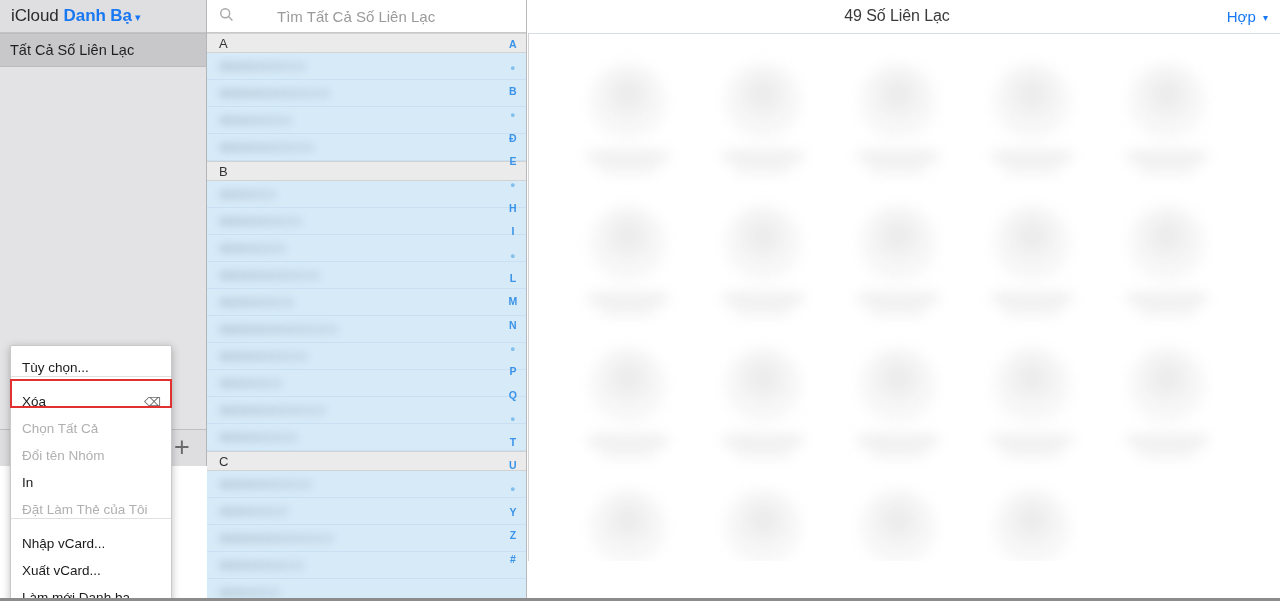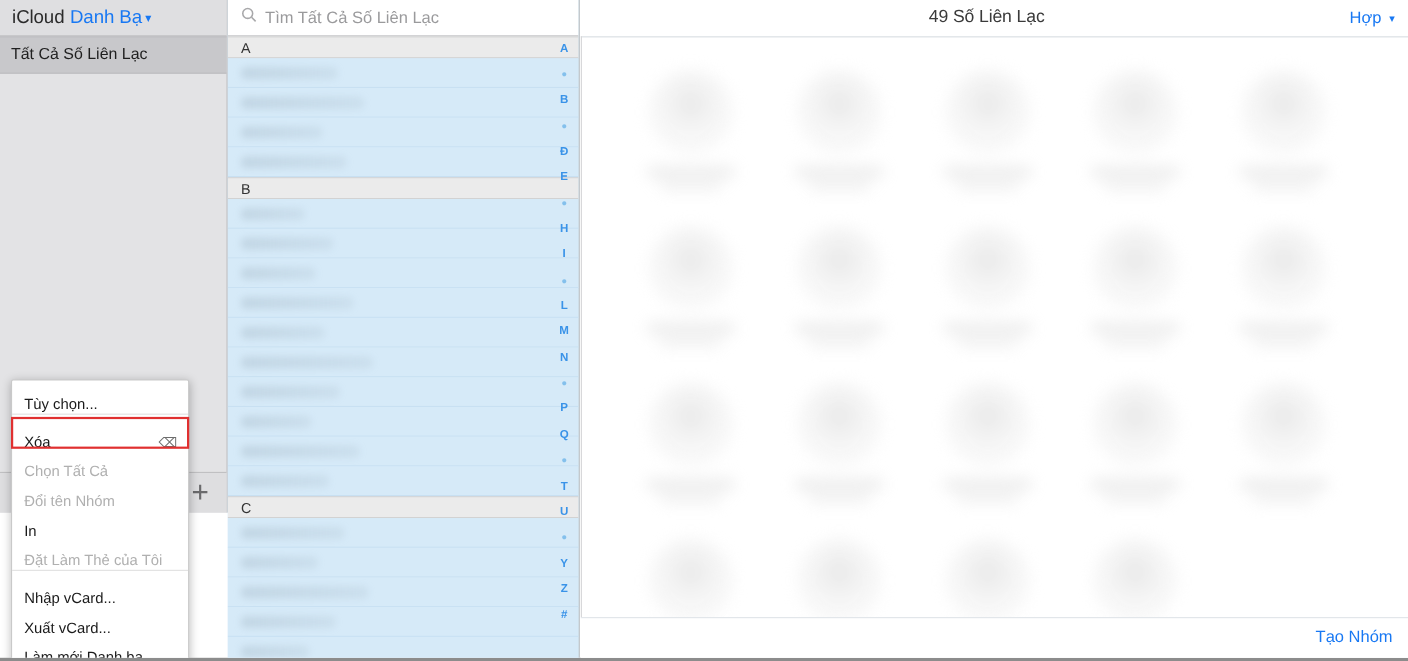--- a/index.html
+++ b/index.html
@@ -41,21 +41,21 @@
     box-sizing: border-box;
   }
   .brand-icloud {
     font-size: 17px;
     color: #2b2b2b;
     letter-spacing: -0.1px;
   }
   .brand-app {
     font-size: 17px;
     color: #1878f3;
-    font-weight: normal;
+    font-weight: bold;
     margin-left: 5px;
     letter-spacing: -0.1px;
   }
   .brand-chev {
     color: #1878f3;
     font-size: 11px;
     margin-left: 3px;
     line-height: 1;
     position: relative;
     top: 1px;
@@ -167,20 +167,21 @@
   #search-icon { margin-right: 7px; display: block; }
   #search-input {
     border: 0;
     outline: 0;
     background: transparent;
     font-family: "Liberation Sans", sans-serif;
     font-size: 15px;
     color: #4c1d95;
     width: 270px;
     padding: 0;
+    margin-left: 36px;
   }
   #search-input::placeholder { color: #9a9a9c; opacity: 1; }
   #list-scroll {
     position: relative;
     height: 565px;
   }
   .sec-head {
     height: 20px;
     background: #ebebeb;
     border-top: 1px solid #d2d2d2;
@@ -608,18 +609,15 @@
           </div>
         <div class="vcard">
             <span class="ph"></span>
           </div>
         <div class="vcard">
             <span class="ph"></span>
           </div>
       </div>
     </div>
 
-    <div id="detail-footer">
-      <div id="create-group-btn">Tạo Nhóm</div>
-    </div>
   </div>
 
 </div>
 
 </body></html>

